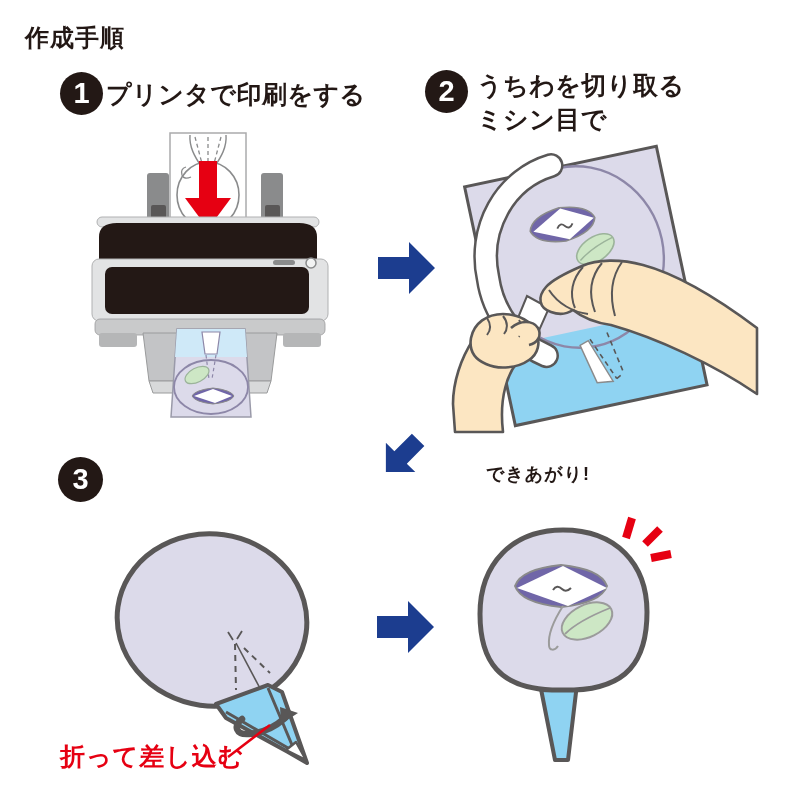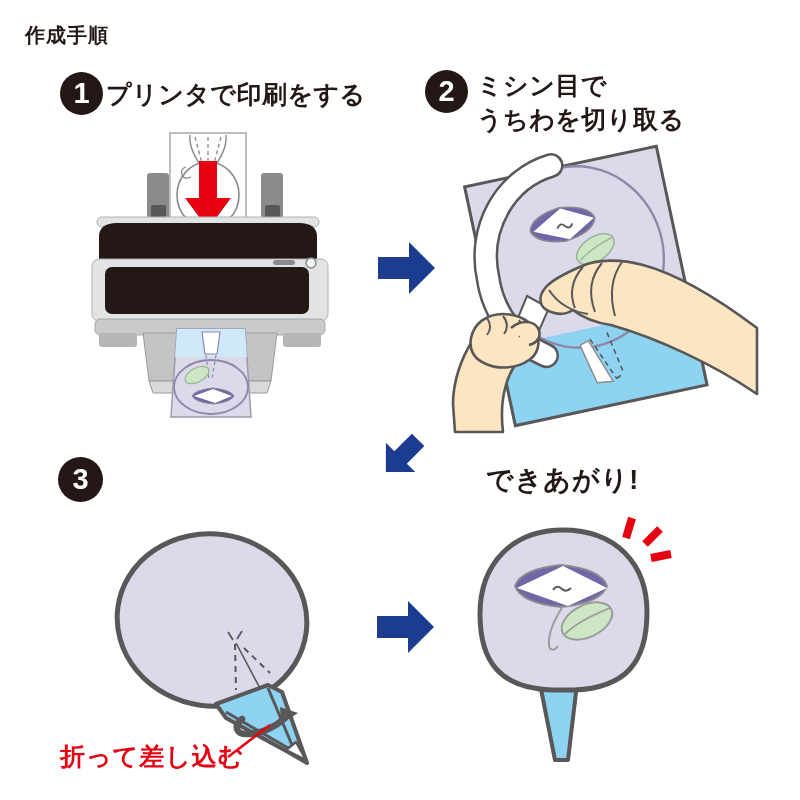--- a/index.html
+++ b/index.html
@@ -1,41 +1,41 @@
 <!DOCTYPE html>
 <html style="--ink: #231815; --red: #e60012; --blue: #1c3d8f; --lavender: #dcdaea; --sky: #8fd3f2; --pale-blue: #cfe9f8; --purple: #7066a8; --leaf: #cde7c5; --leaf-stroke: #9bb39a; --outline: #595757; --print-stroke: #8d87a8; --skin: #fce6c2; --gray-light: #e2e3e4; --gray-mid: #b5b6b7; --gray-dark: #8a8b8c;"><head>
 <meta charset="utf-8">
 <style>
   html,body{margin:0;padding:0;background:#fff;}
   .canvas{position:relative;width:800px;height:800px;background:#fff;overflow:hidden;
           font-family:"Liberation Sans","DejaVu Sans",sans-serif;color:var(--ink);}
   .abs{position:absolute;}
-  .title{font-size:20px;font-weight:bold;letter-spacing:1px;}
+  .title{font-size:24px;font-weight:bold;letter-spacing:1px;}
   .step-label{font-size:25px;font-weight:bold;line-height:34px;letter-spacing:0.5px;white-space:nowrap;}
   .badge{width:43px;height:43px;border-radius:50%;background:var(--ink);color:#fff;
          display:flex;align-items:center;justify-content:center;
          font-size:29px;font-weight:bold;}
-  .result{font-size:27px;font-weight:bold;letter-spacing:1px;}
+  .result{font-size:18px;font-weight:bold;letter-spacing:1px;}
   .note{font-size:25px;font-weight:bold;color:var(--red);letter-spacing:1px;white-space:nowrap;}
   svg{display:block;overflow:visible;}
 </style>
 </head>
 <body>
 
 <div class="canvas">
 
   <div class="abs title" style="left:25px;top:22px;">作成手順</div>
 
   <div class="abs badge" style="left:60px;top:72px;">1</div>
   <div class="abs step-label" style="left:106px;top:77px;">プリンタで印刷をする</div>
 
   <div class="abs badge" style="left:425px;top:70px;">2</div>
   <div class="abs step-label" style="left:477px;top:68px;">
+    <div>うちわを切り取る</div>
     <div>ミシン目で</div>
-    <div>うちわを切り取る</div>
   </div>
 
   <div class="abs badge" style="left:58px;top:457px;width:45px;height:45px;">3</div>
 
   <div class="abs result" style="left:486px;top:462px;">できあがり!</div>
 
   <div class="abs note" style="left:60px;top:740px;">折って差し込む</div>
 
   <svg class="abs" style="left:85px;top:133px;" width="260" height="290" viewBox="0 0 260 290">
 

